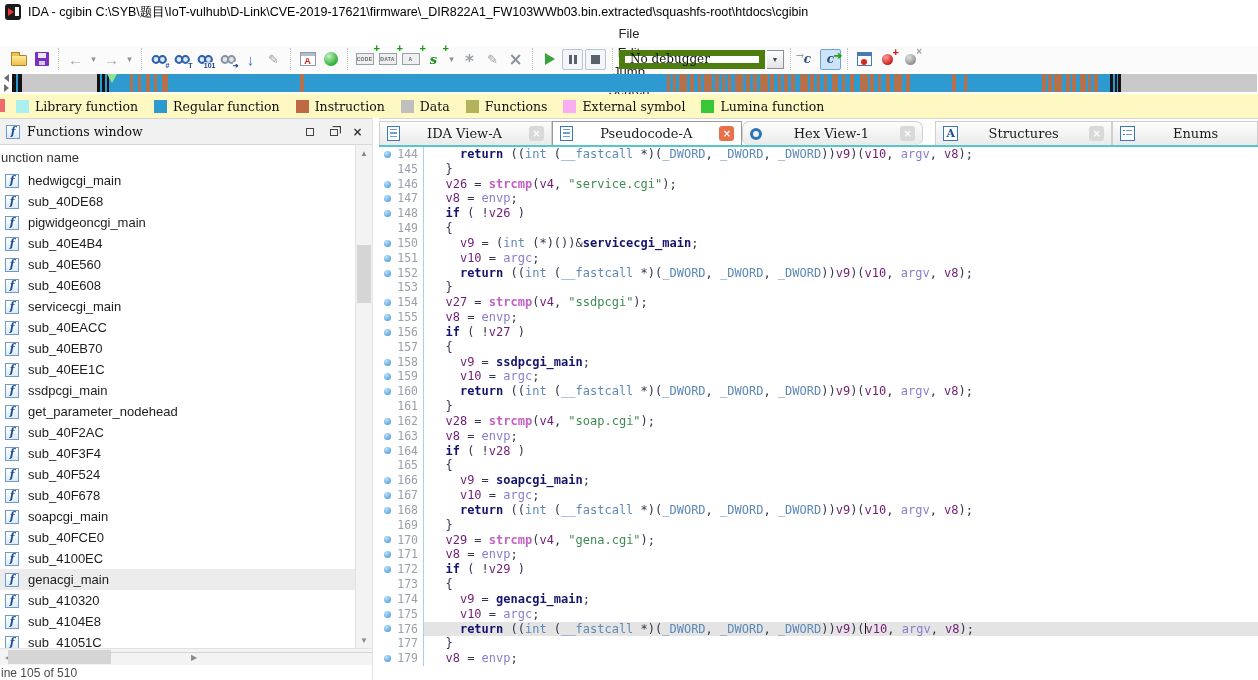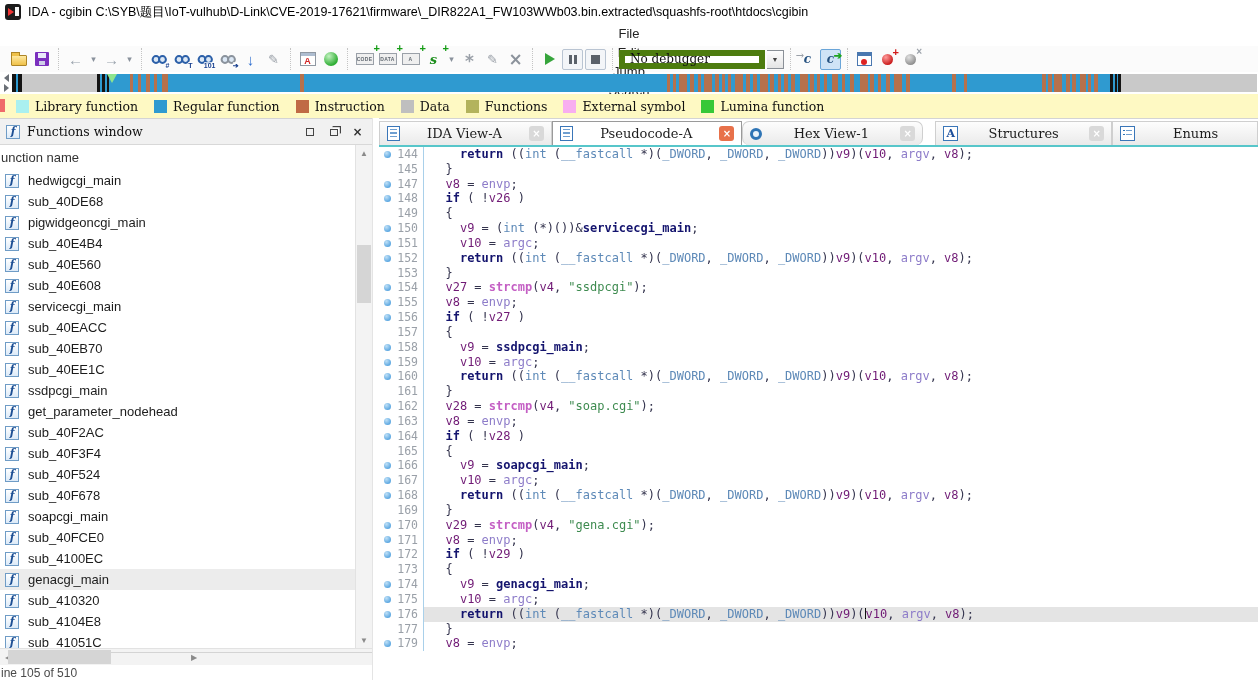--- a/index.html
+++ b/index.html
@@ -601,20 +601,27 @@
           </div>
           <div class="cl">
             <span class="dotcol"></span>
             <span class="lnum">145</span>
             <span class="ltxt"><span class="tk-pn">  }</span></span>
           </div>
           <div class="cl">
             <span class="dotcol">
               <span class="bdot"></span>
             </span>
+            <span class="lnum">146</span>
+            <span class="ltxt"><span class="tk-pn">  </span><span class="tk-var">v26</span><span class="tk-pn"> = </span><span class="tk-fn">strcmp</span><span class="tk-pn">(</span><span class="tk-var">v4</span><span class="tk-pn">, </span><span class="tk-str">"service.cgi"</span><span class="tk-pn">);</span></span>
+          </div>
+          <div class="cl">
+            <span class="dotcol">
+              <span class="bdot"></span>
+            </span>
             <span class="lnum">147</span>
             <span class="ltxt"><span class="tk-pn">  </span><span class="tk-var">v8</span><span class="tk-pn"> = </span><span class="tk-arg">envp</span><span class="tk-pn">;</span></span>
           </div>
           <div class="cl">
             <span class="dotcol">
               <span class="bdot"></span>
             </span>
             <span class="lnum">148</span>
             <span class="ltxt"><span class="tk-pn">  </span><span class="tk-kw">if</span><span class="tk-pn"> ( !</span><span class="tk-var">v26</span><span class="tk-pn"> )</span></span>
           </div>

